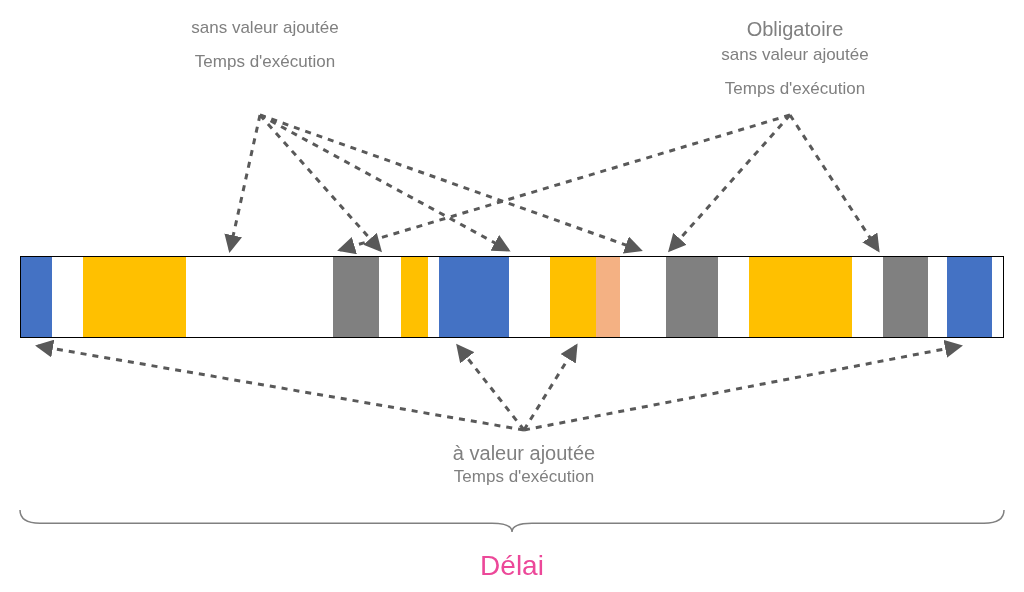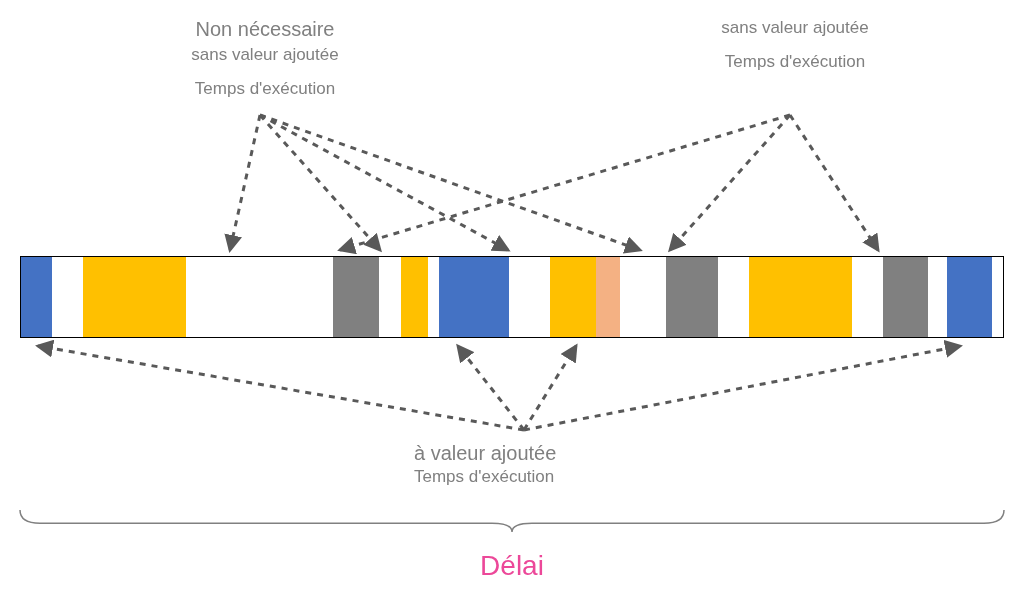--- a/index.html
+++ b/index.html
@@ -38,21 +38,21 @@
     flex-direction: row;
     align-items: stretch;
   }
   .seg { height: 100%; }
   .c-blue   { background: #4472C4; }
   .c-white  { background: #ffffff; }
   .c-yellow { background: #FFC000; }
   .c-gray   { background: #808080; }
   .c-peach  { background: #F4B183; }
   
-  .vlabel { position:absolute; }
+  .vlabel { position:absolute; text-align:center; }
   .vlabel .line1 { font-size:20px; margin-bottom:2px; }
   .vlabel .line2 { font-size:17px; }
   .delai {
     position:absolute;
     font-size:28px;
     color:#ec4899;
     text-align:center;
   }
   
   svg.overlay {
@@ -72,26 +72,26 @@
     stroke-width:1.5;
     fill:none;
   }
 </style>
 </head>
 <body>
 
 <div class="diagram">
 
   <div class="label-group" style="left:160px; top:18px; width:210px;">
-    <div class="line1">Non nécessaire</div>
     <div class="line2">sans valeur ajoutée</div>
     <div class="line3">Temps d'exécution</div>
   </div>
 
   <div class="label-group" style="left:690px; top:18px; width:210px;">
+    <div class="line1">Obligatoire</div>
     <div class="line2">sans valeur ajoutée</div>
     <div class="line3">Temps d'exécution</div>
   </div>
 
   <div class="bar-wrap" id="bar-wrap">
       <div class="seg c-blue" style="width: 31.0105px;"></div>
       <div class="seg c-white" style="width: 31.0105px;"></div>
       <div class="seg c-yellow" style="width: 103.368px;"></div>
       <div class="seg c-white" style="width: 146.783px;"></div>
       <div class="seg c-gray" style="width: 45.4821px;"></div>

